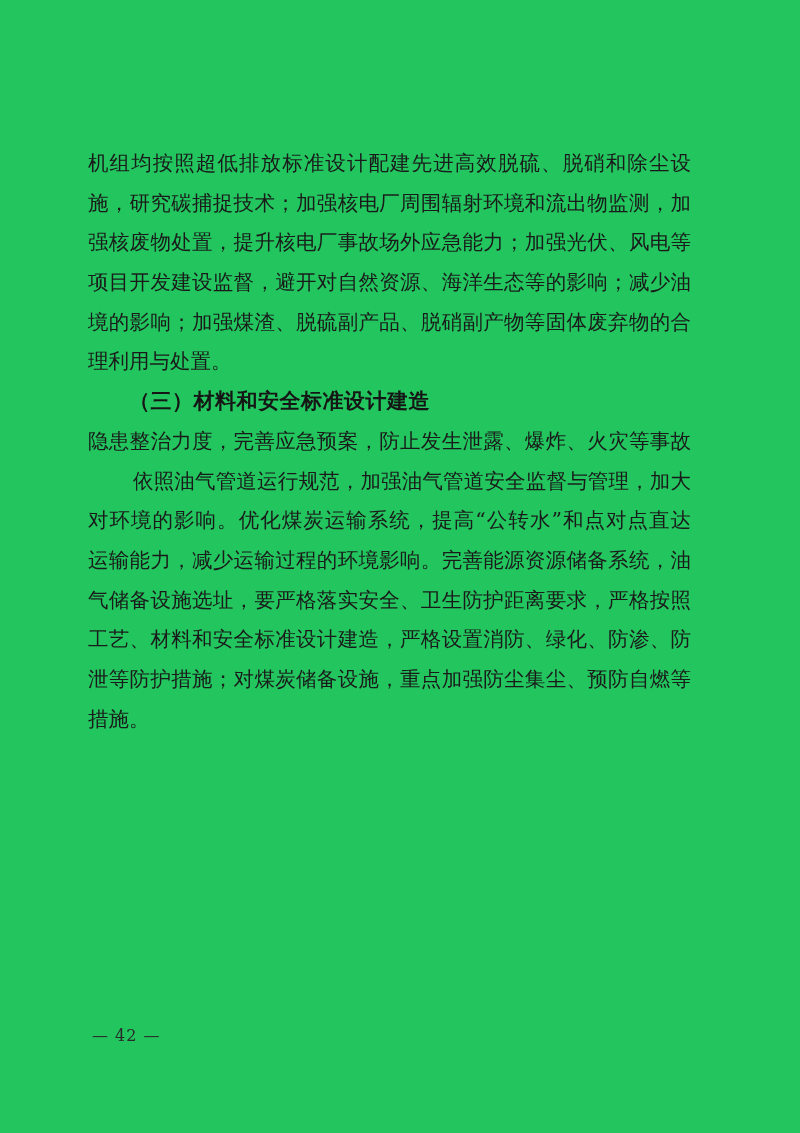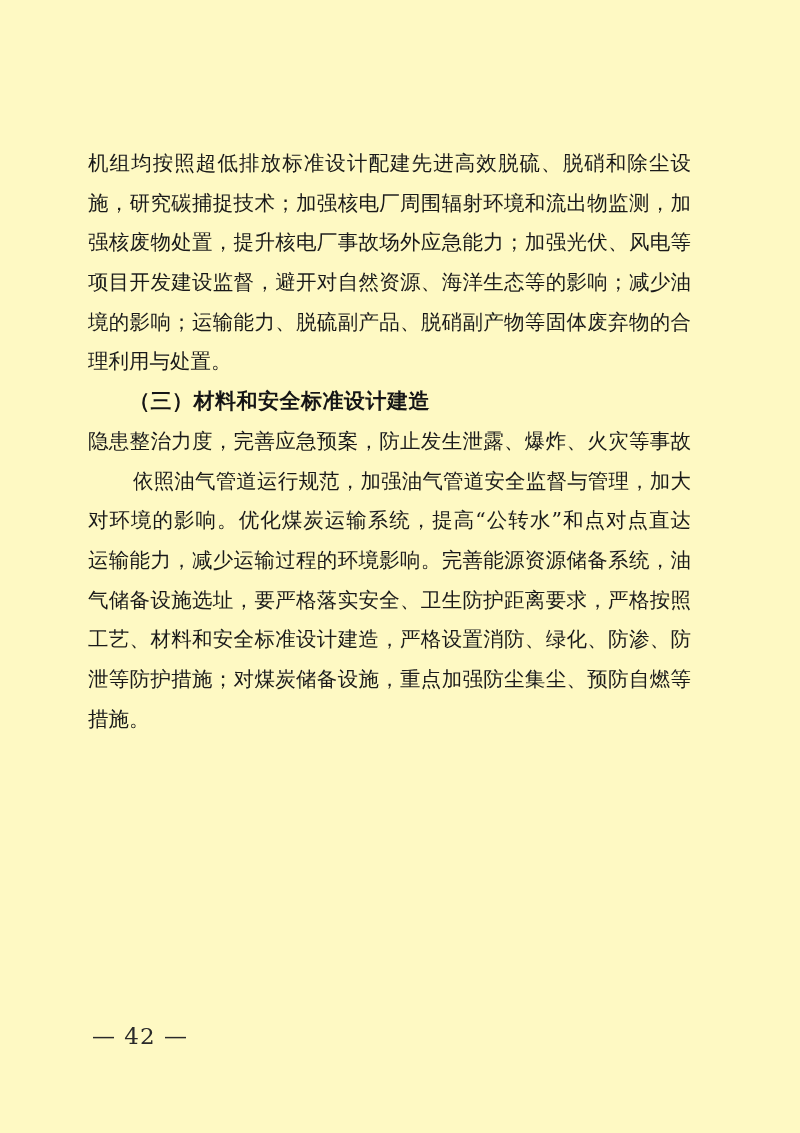--- a/index.html
+++ b/index.html
@@ -5,21 +5,21 @@
   html, body {
     margin: 0;
     padding: 0;
     background: #e8e8e8;
   }
   .page {
     position: relative;
     width: 800px;
     height: 1133px;
     margin: 0 auto;
-    background: #fef9c3;
+    background: #22c55e;
     overflow: hidden;
     font-family: "DejaVu Serif", "Liberation Serif", serif;
     color: #1a1a1a;
     text-decoration: underline;
   }
   .text-block {
     position: absolute;
     left: 88px;
     top: 144px;
     width: 603px;
@@ -46,37 +46,37 @@
     font-size: 21px;
     font-weight: 700;
     font-family: "DejaVu Sans", "Liberation Sans", sans-serif;
     letter-spacing: 0.5px;
     color: #151515;
   }
   .page-number {
     position: absolute;
     left: 92px;
     top: 1022px;
-    font-size: 23px;
+    font-size: 16px;
     line-height: 28px;
     letter-spacing: 1px;
     color: #2a2a2a;
   }
 </style>
 </head>
 <body>
 
 <div class="page">
   <div class="text-block">
     <div>
         <div class="line">机组均按照超低排放标准设计配建先进高效脱硫、脱硝和除尘设</div>
         <div class="line">施，研究碳捕捉技术；加强核电厂周围辐射环境和流出物监测，加</div>
         <div class="line">强核废物处置，提升核电厂事故场外应急能力；加强光伏、风电等</div>
         <div class="line">项目开发建设监督，避开对自然资源、海洋生态等的影响；减少油</div>
-        <div class="line">境的影响；运输能力、脱硫副产品、脱硝副产物等固体废弃物的合</div>
+        <div class="line">境的影响；加强煤渣、脱硫副产品、脱硝副产物等固体废弃物的合</div>
         <div class="line line-last">理利用与处置。</div>
       </div>
     <div class="section-heading">（三）材料和安全标准设计建造</div>
     <div>
         <div class="line">隐患整治力度，完善应急预案，防止发生泄露、爆炸、火灾等事故</div>
         <div class="line line-indent">依照油气管道运行规范，加强油气管道安全监督与管理，加大</div>
         <div class="line">对环境的影响。优化煤炭运输系统，提高“公转水”和点对点直达</div>
         <div class="line">运输能力，减少运输过程的环境影响。完善能源资源储备系统，油</div>
         <div class="line">气储备设施选址，要严格落实安全、卫生防护距离要求，严格按照</div>
         <div class="line">工艺、材料和安全标准设计建造，严格设置消防、绿化、防渗、防</div>

